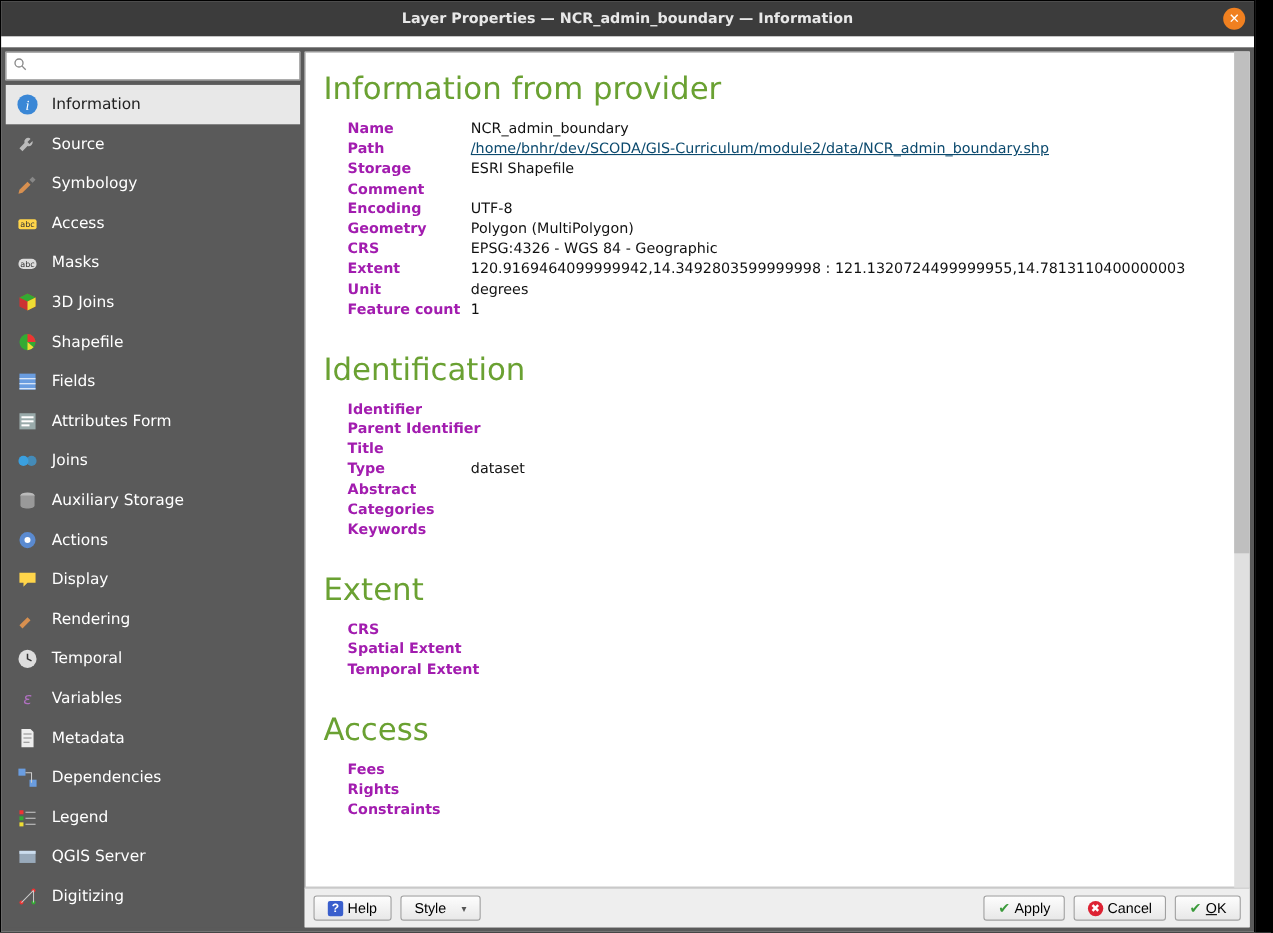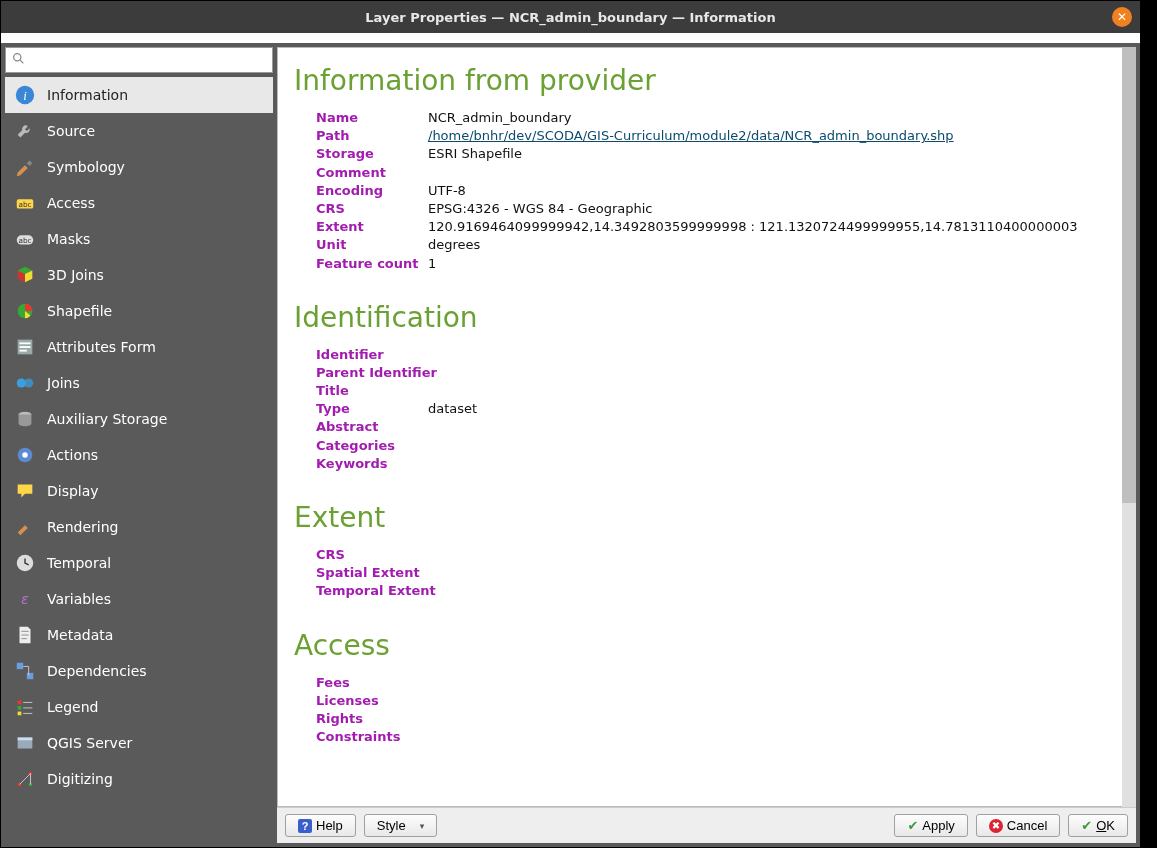--- a/index.html
+++ b/index.html
@@ -277,20 +277,31 @@
                 <circle cx="12" cy="12" r="8" fill="#3a3"></circle>
                 <path d="M12 4a8 8 0 0 1 8 8h-8z" fill="#e33"></path>
                 <path d="M12 12l6 5a8 8 0 0 1-6 3z" fill="#ed3"></path>
               </svg>
           </span>
           <span class="label">Shapefile</span>
         </div>
         <div class="nav-item">
           <span class="icon-slot">
             <svg class="ic" viewBox="0 0 24 24">
+                <rect x="4" y="4" width="16" height="16" fill="#6a9de0"></rect>
+                <line x1="4" y1="9" x2="20" y2="9" stroke="#fff"></line>
+                <line x1="4" y1="14" x2="20" y2="14" stroke="#fff"></line>
+                <line x1="4" y1="19" x2="20" y2="19" stroke="#fff"></line>
+              </svg>
+          </span>
+          <span class="label">Fields</span>
+        </div>
+        <div class="nav-item">
+          <span class="icon-slot">
+            <svg class="ic" viewBox="0 0 24 24">
                 <rect x="4" y="4" width="16" height="16" fill="#9aa"></rect>
                 <rect x="6" y="7" width="12" height="2" fill="#fff"></rect>
                 <rect x="6" y="11" width="12" height="2" fill="#fff"></rect>
                 <rect x="6" y="15" width="8" height="2" fill="#fff"></rect>
               </svg>
           </span>
           <span class="label">Attributes Form</span>
         </div>
         <div class="nav-item">
           <span class="icon-slot">
@@ -427,20 +438,24 @@
               </div>
             <div class="kv-row">
                 <div class="kv-key">Comment</div>
                 <div class="kv-val"></div>
               </div>
             <div class="kv-row">
                 <div class="kv-key">Encoding</div>
                 <div class="kv-val">UTF-8</div>
               </div>
             <div class="kv-row">
+                <div class="kv-key">Geometry</div>
+                <div class="kv-val">Polygon (MultiPolygon)</div>
+              </div>
+            <div class="kv-row">
                 <div class="kv-key">CRS</div>
                 <div class="kv-val">EPSG:4326 - WGS 84 - Geographic</div>
               </div>
             <div class="kv-row">
                 <div class="kv-key">Extent</div>
                 <div class="kv-val">120.9169464099999942,14.3492803599999998 : 121.1320724499999955,14.7813110400000003</div>
               </div>
             <div class="kv-row">
                 <div class="kv-key">Unit</div>
                 <div class="kv-val">degrees</div>
@@ -496,24 +511,20 @@
             <div class="kv-row">
                 <div class="kv-key" style="width:130px">Temporal Extent</div>
                 <div class="kv-val"></div>
               </div>
           </div>
 
           <div class="section-hdr">Access</div>
           <div class="kv-table" style="margin-bottom:24px;">
             <div class="kv-row">
                 <div class="kv-key">Fees</div>
-                <div class="kv-val"></div>
-              </div>
-            <div class="kv-row">
-                <div class="kv-key">Licenses</div>
                 <div class="kv-val"></div>
               </div>
             <div class="kv-row">
                 <div class="kv-key">Rights</div>
                 <div class="kv-val"></div>
               </div>
             <div class="kv-row">
                 <div class="kv-key">Constraints</div>
                 <div class="kv-val"></div>
               </div>

